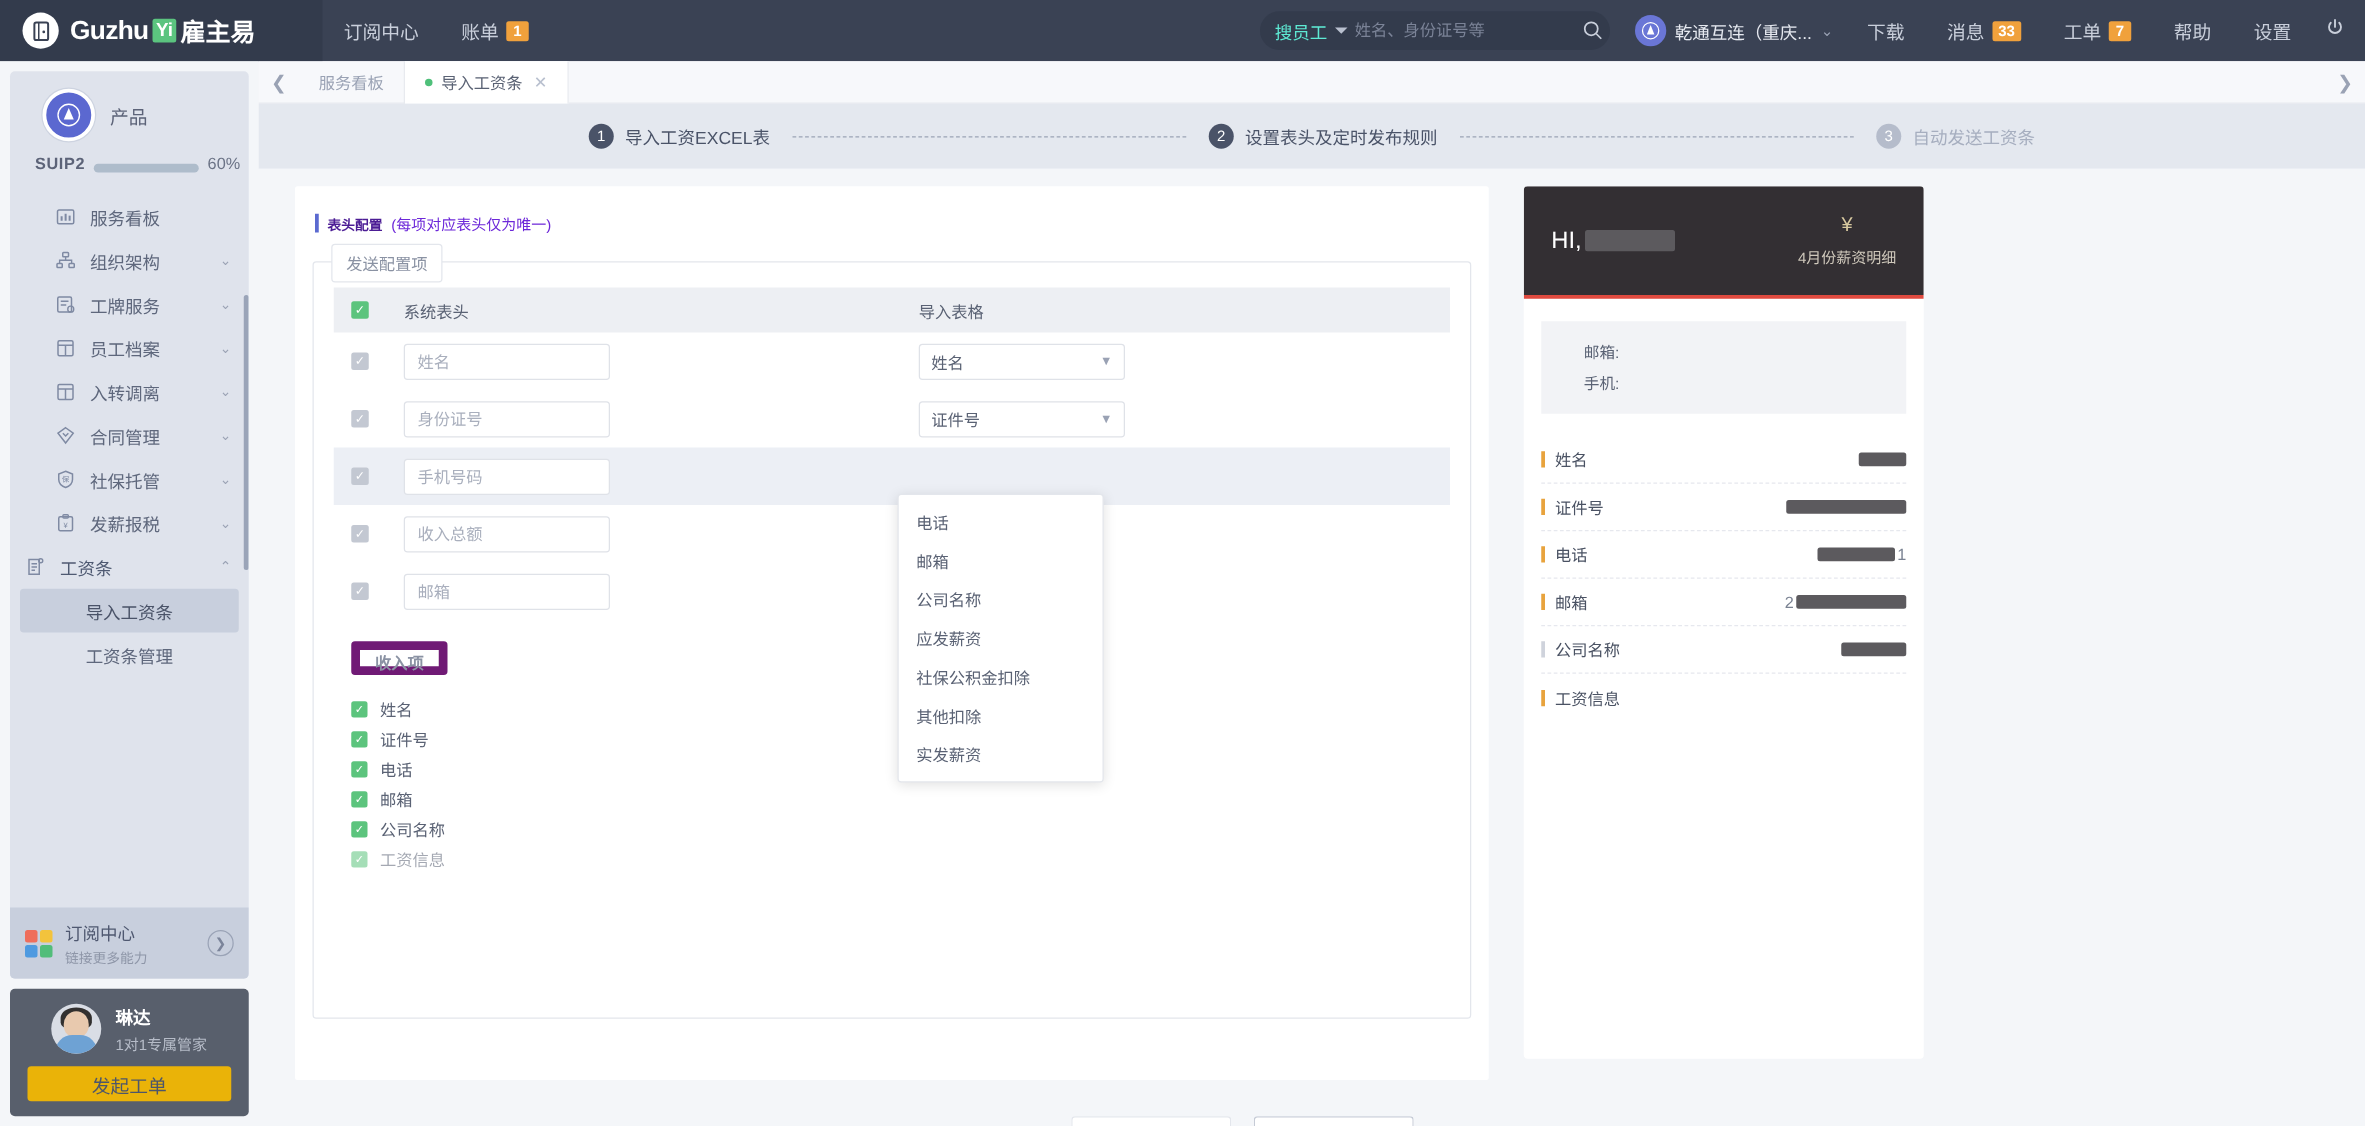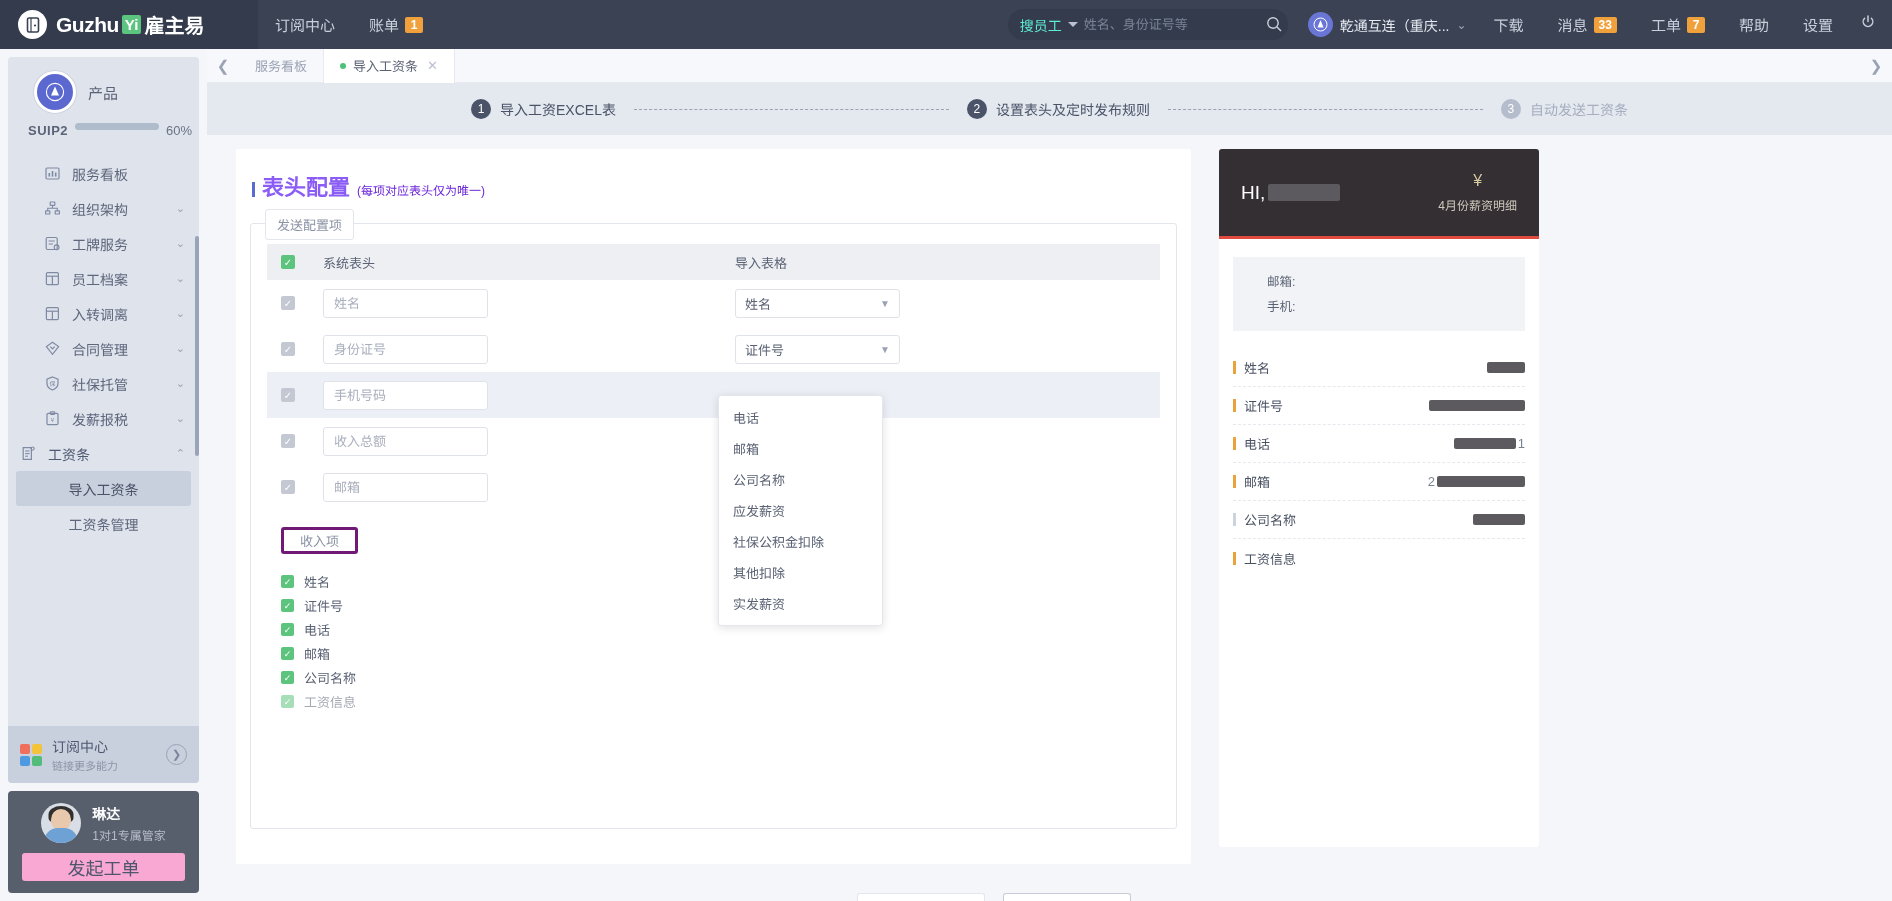--- a/index.html
+++ b/index.html
@@ -93,21 +93,21 @@
   }
   .brand-block { padding: 14px 0 6px 0; display:flex; flex-direction:column; align-items:center; }
   .brand-row { display: flex; align-items: center; gap: 12px; width:100%; padding-left:26px;}
   .brand-avatar {
     width: 42px; height: 42px; border-radius: 50%; background: #5b68d0;
     border: 3px solid #fff; display: flex; align-items: center; justify-content: center;
     color: #fff; font-size: 8px; font-weight: bold; flex-direction: column; line-height:1.1;
     box-shadow: 0 0 0 1px #cdd3e0;
   }
   .brand-label { font-size: 15px; color: #5c6party; color:#5c6378; }
-  .vip-row { display: flex; align-items: flex-start; gap: 7px; padding: 10px 0 6px 20px; width:100%; }
+  .vip-row { display: flex; align-items: flex-end; gap: 7px; padding: 10px 0 6px 20px; width:100%; }
   .vip-tag { font-size: 13px; font-weight: bold; color: #5c6378; letter-spacing:0.5px;}
   .vip-bar { width: 84px; height: 7px; border-radius: 4px; background: #aebccb; overflow: hidden; }
   .vip-fill { height: 100%; background: #72bf85; border-radius: 4px; }
   .vip-pct { font-size: 13px; color: #6b7386; }
 
   .menu { margin-top: 6px; overflow: hidden; flex: 1; position: relative;}
   .menu-item {
     height: 35px; display: flex; align-items: center; gap: 11px;
     padding: 0 14px 0 36px; font-size: 14px; color: #5e677c; cursor: pointer;
   }
@@ -157,22 +157,22 @@
     overflow:hidden; flex:none; position:relative;}
   .agent-avatar .face { position:absolute; left:50%; top:6px; transform:translateX(-50%);
     width:20px;height:21px;border-radius:50% 50% 45% 45%;background:#e8c9ae;}
   .agent-avatar .hair { position:absolute; left:50%; top:3px; transform:translateX(-50%);
     width:25px;height:17px;border-radius:50% 50% 30% 30%;background:#32302f;}
   .agent-avatar .body { position:absolute; left:50%; bottom:0; transform:translateX(-50%);
     width:34px;height:15px;border-radius:14px 14px 0 0;background:#6ea2d4;}
   .agent-name { color: #fff; font-size: 14px; font-weight: bold; }
   .agent-role { color: #b6bcc8; font-size: 12px; margin-top: 3px; }
   .agent-btn {
-    background: #f9a8d4; color: #4d5costs; color:#4d566b; border: none; border-radius: 3px;
-    height: 28px; font-size: 18px; cursor: pointer; font-family: inherit;
+    background: #eab308; color: #4d5costs; color:#4d566b; border: none; border-radius: 3px;
+    height: 28px; font-size: 15px; cursor: pointer; font-family: inherit;
   }
 
   
   .tabbar {
     position: absolute; left: 207px; top: 49px; width: 1685px; height: 34px;
     background: #f7f8fb; display: flex; align-items: center;
     border-bottom: 1px solid #e8eaef;
   }
   .tab-nav-btn { width: 32px; height: 34px; display: flex; align-items: center;
     justify-content: center; color: #9aa2b4; font-size: 15px; cursor: pointer;}
@@ -208,21 +208,21 @@
     position: absolute; left: 207px; top: 135px; width: 1685px; height: 766px;
     background: #f4f6f9; overflow: hidden;
   }
   .panel-left {
     position: absolute; left: 29px; top: 14px; width: 955px; height: 715px;
     background: #fff; border-radius: 2px;
   }
   .section-title-row { display: flex; align-items: baseline; gap: 7px; padding: 20px 0 0 16px; }
   .title-bar-accent { width: 3px; height: 15px; background: #5b6ad0; display:inline-block;
     position: relative; top: 2px;}
-  .section-title { font-size: 22px; font-weight: bold; color: #8b5cf6; }
+  .section-title { font-size: 11px; font-weight: bold; color: #4c1d95; }
   .section-sub { font-size: 12px; color: #6d28d9; }
 
   .fieldset-box {
     margin: 22px 14px 0 14px; border: 1px solid #e3e6ec; border-radius: 3px;
     position: relative; padding: 20px 16px 18px 16px; height: 606px;
   }
   .fieldset-legend {
     position: absolute; top: -15px; left: 14px; background: #fff;
     border: 1px solid #e3e6ec; border-radius: 3px; padding: 5px 11px;
     font-size: 13px; color: #8a92a3;
@@ -263,23 +263,23 @@
 
   .dropdown {
     position: absolute; left: 511px; top: 260px; width: 165px;
     background: #fff; border: 1px solid #e3e6ec; border-radius: 3px;
     box-shadow: 0 2px 10px rgba(0,0,0,0.12); padding: 6px 0; z-index: 40;
   }
   .dd-item { height: 31px; display: flex; align-items: center;
     padding: 0 14px; font-size: 13px; color: #5a6274; cursor: pointer; }
 
   .income-btn {
-    margin-top: 17px; width: 77px; height: 27px; border: 3px solid #701a75;
+    margin-top: 17px; width: 77px; height: 27px; border: 7px solid #701a75;
     border-radius: 3px; background: #fff; font-size: 13px; color: #8a92a3;
-    cursor: pointer; font-family: inherit;
+    cursor: pointer; font-family: inherit; font-weight: bold;
   }
   .chk-list { margin-top: 16px; }
   .chk-list-item {
     display: flex; align-items: center; gap: 10px; height: 23px;
     font-size: 13px; color: #5a6274; padding-left: 14px; margin-bottom: 1px;
   }
   .chk-sq {
     width: 13px; height: 13px; border-radius: 2px; background: #5cc47d;
     display: flex; align-items: center; justify-content: center;
     color: #fff; font-size: 9px; flex: none; cursor: pointer;

